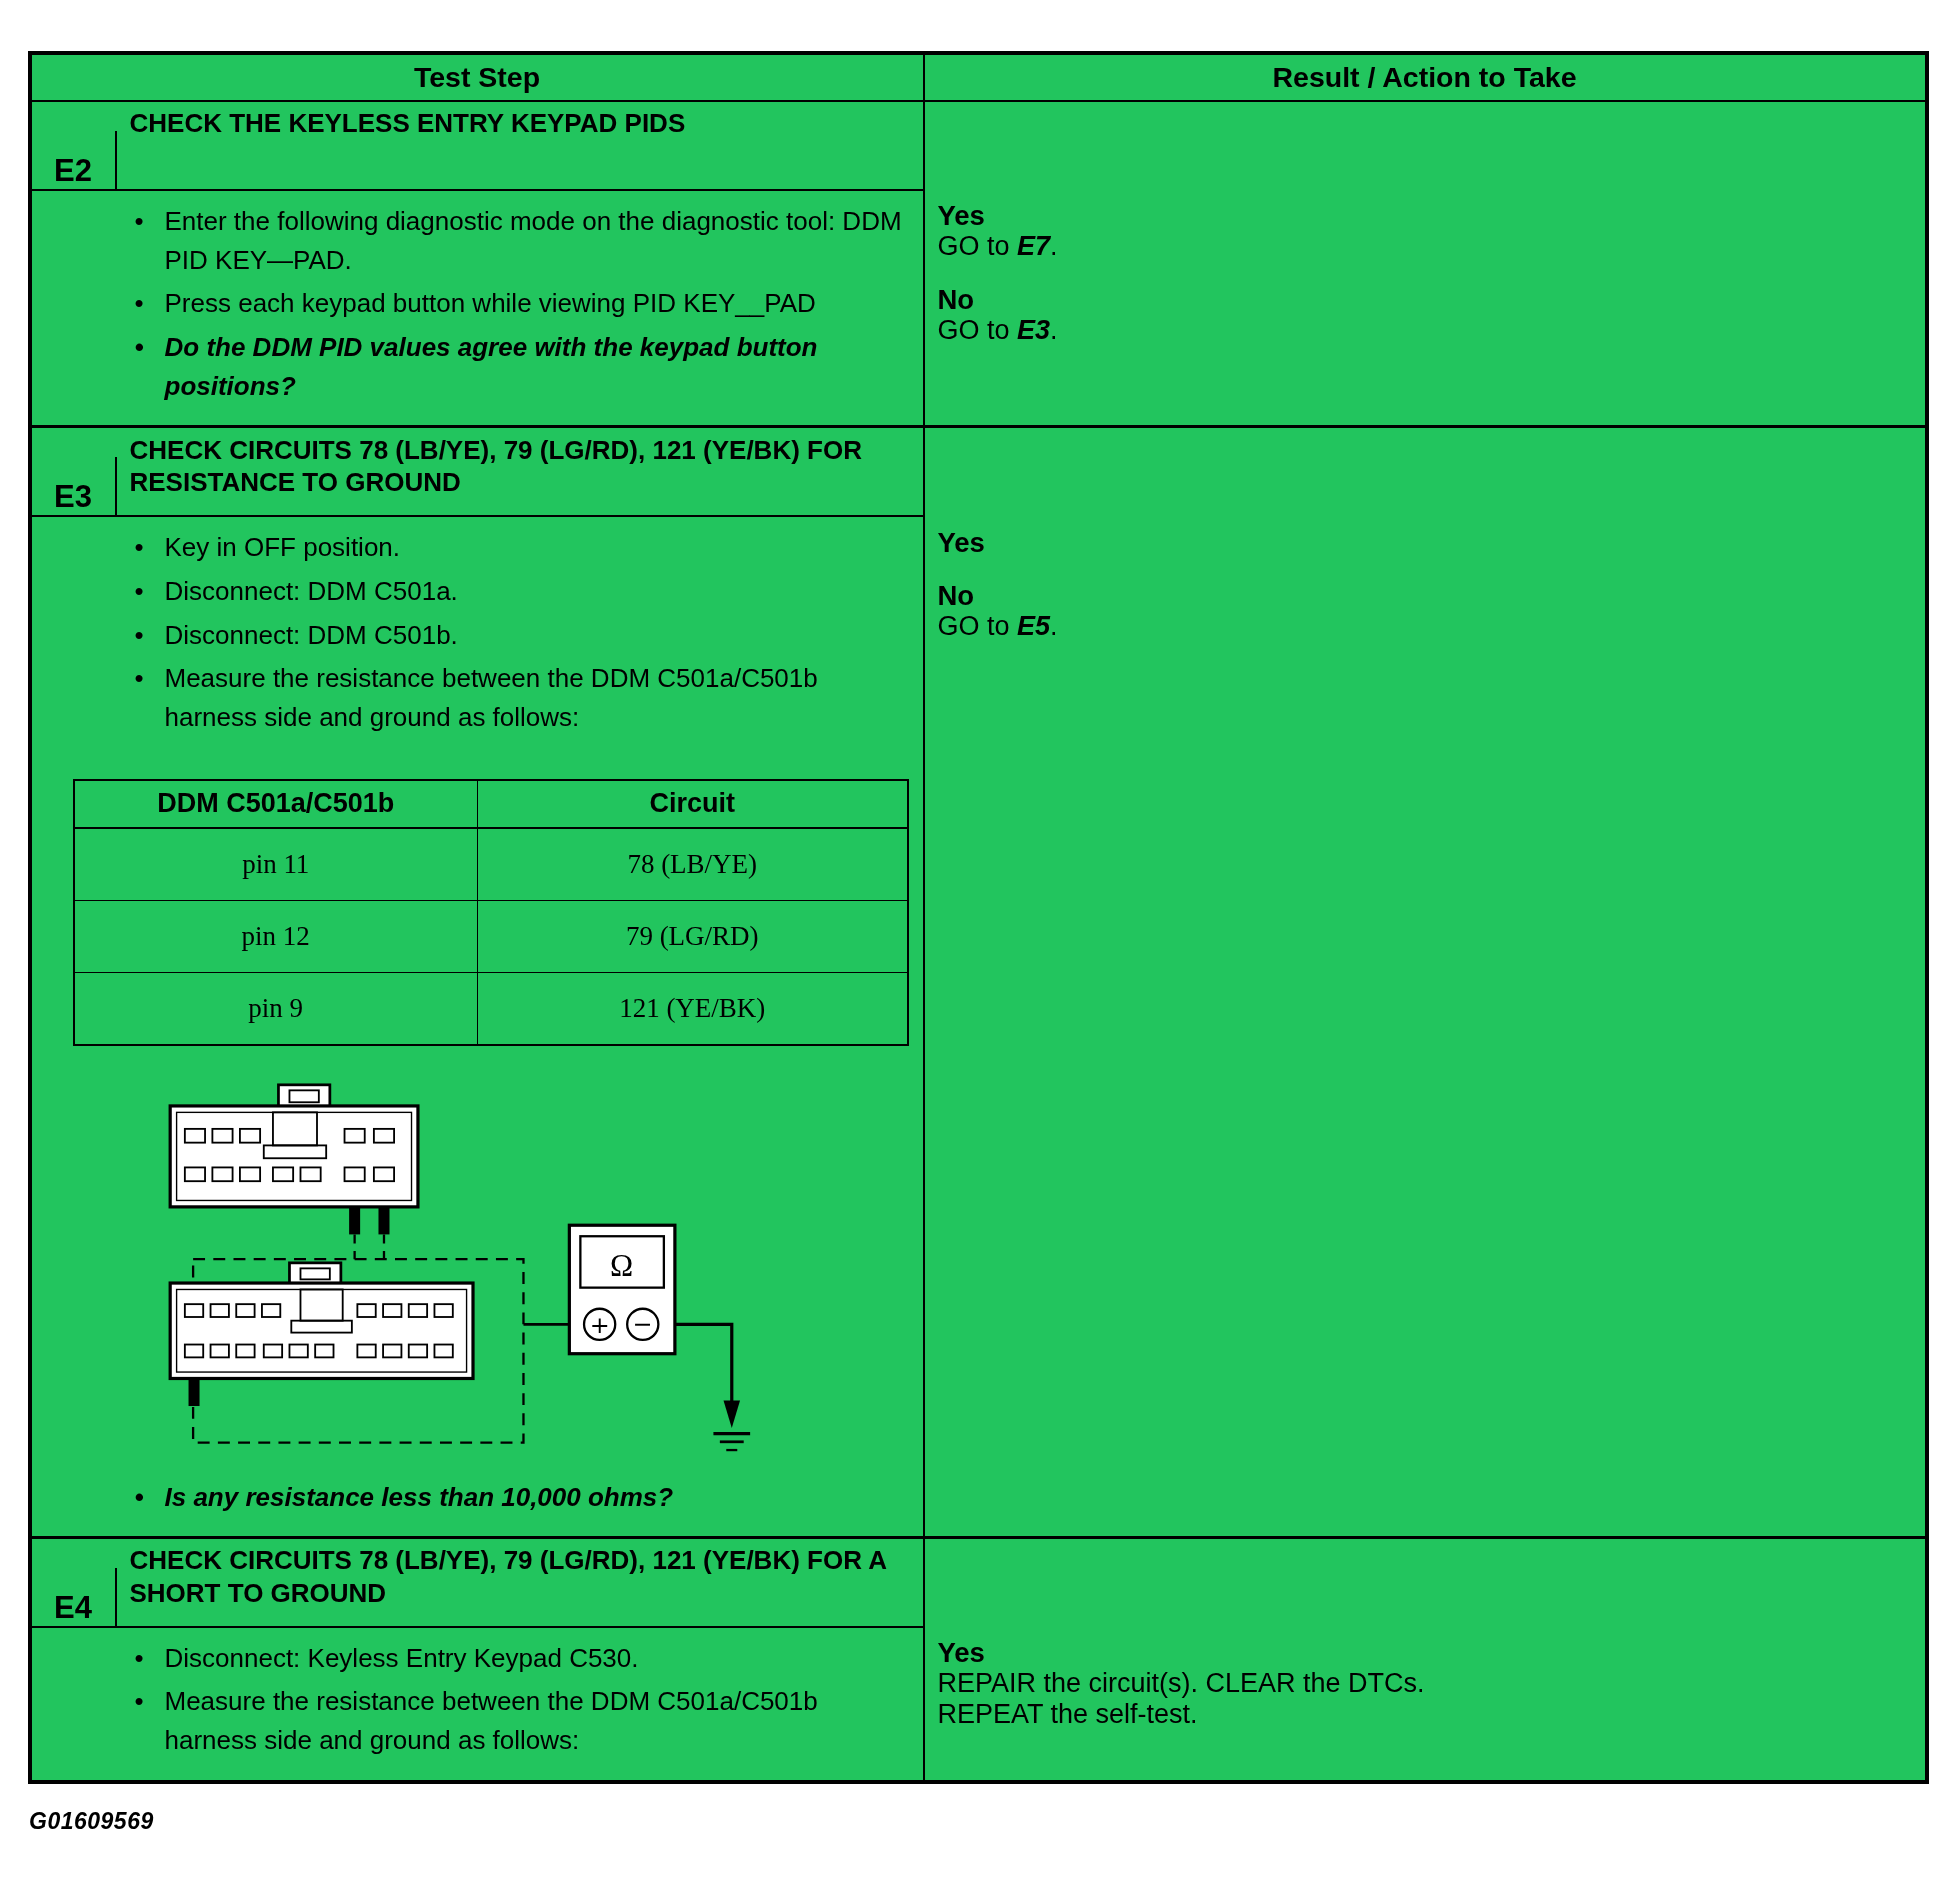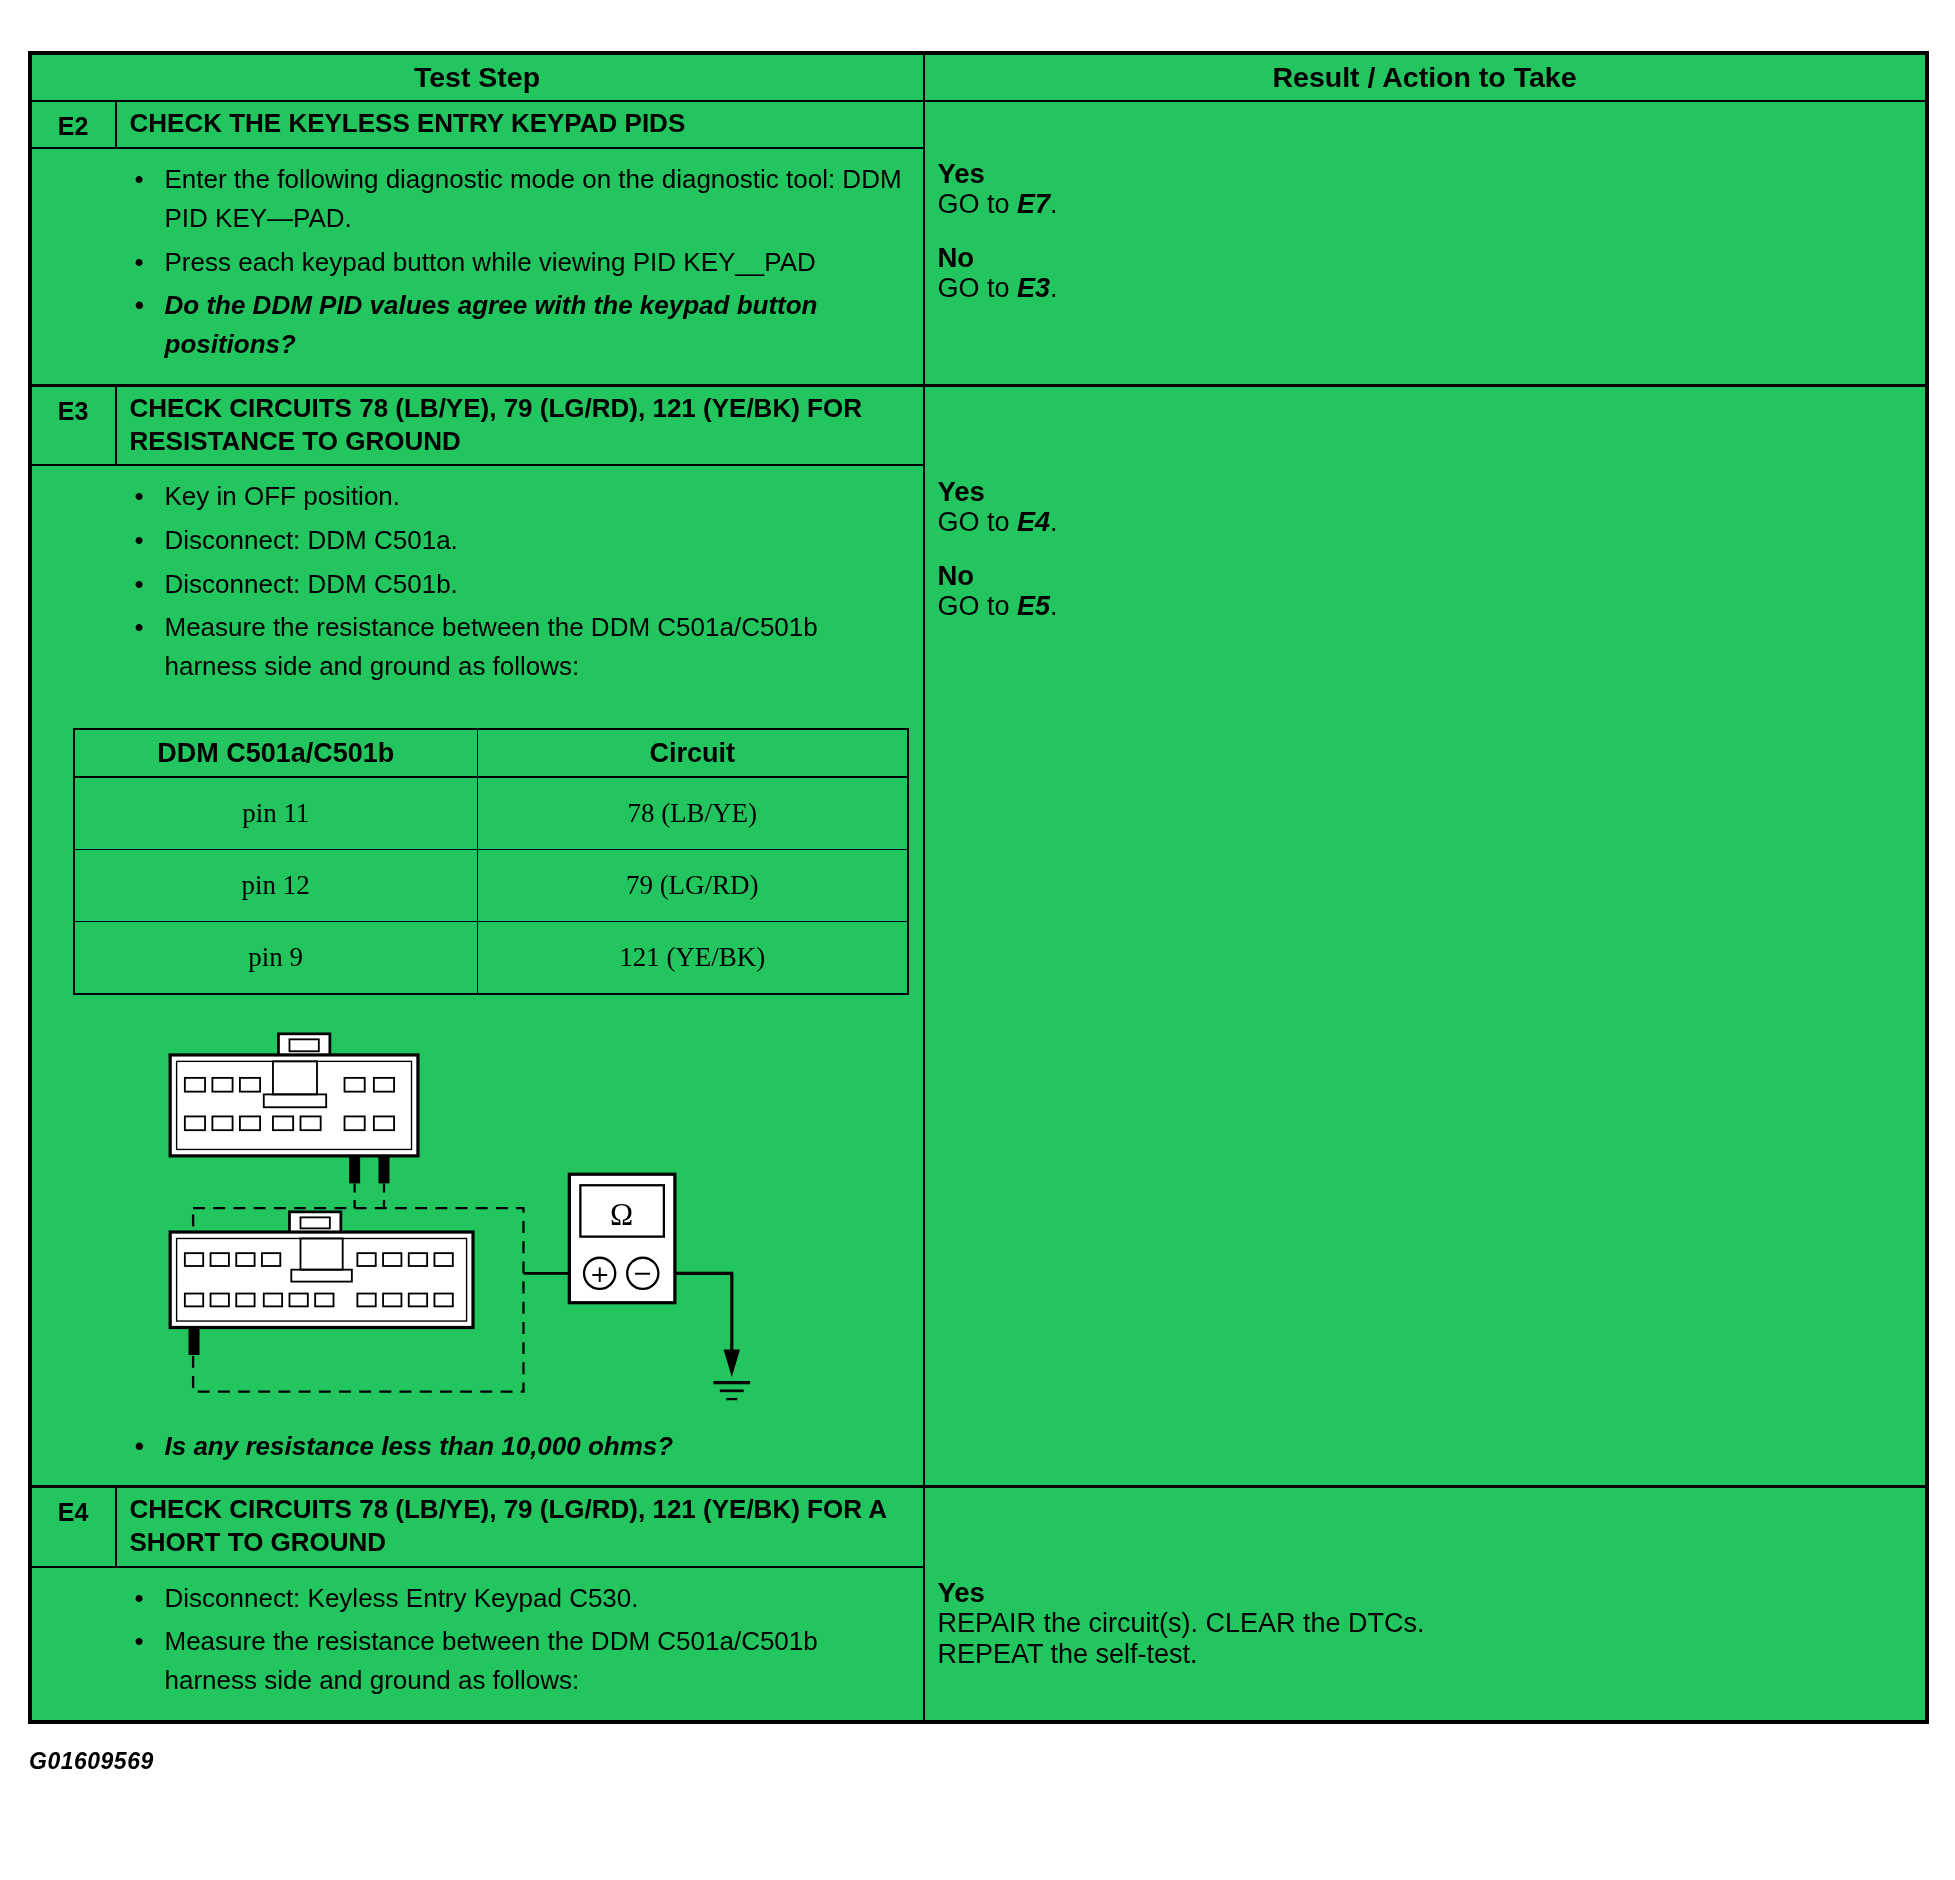--- a/index.html
+++ b/index.html
@@ -34,21 +34,21 @@
   .step:last-of-type { border-bottom:none; }
   .step-head {
     grid-column:1; grid-row:1;
     display:grid; grid-template-columns:85px 1fr;
     border-right:2.8px solid #000;
     border-bottom:2.8px solid #000;
   }
   .step-id {
     border-right:2.8px solid #000;
     display:flex; justify-content:center; align-items:flex-start;
-    font-weight:bold; font-size:25px; padding-top:10px;
+    font-weight:bold; font-size:31px; padding-top:22px;margin-top:29px;
   }
   .step-title {
     font-weight:bold; font-size:26px; line-height:1.25;
     padding:5.5px 18.4px 7.3px 13px;
   }
   .step-body {
     grid-column:1; grid-row:2;
     border-right:2.8px solid #000;
     padding:9.2px 7.3px 14.7px 0;
   }
@@ -253,21 +253,20 @@
           </svg>
         </div>
 
         <ul class="bullets question-list">
           <li class="bold">Is any resistance less than 10,000 ohms?</li>
         </ul>
       </div>
       <div class="step-result">
         <div class="res-group">
           <div class="res-label">Yes</div>
-          <div class="res-action"><span>GO to </span><span class="bold">E4</span><span>.</span></div>
         </div>
         <div class="res-group">
           <div class="res-label">No</div>
           <div class="res-action"><span>GO to </span><span class="bold">E5</span><span>.</span></div>
         </div>
       </div>
     </section>
 
     <section class="step">
       <div class="step-head">

